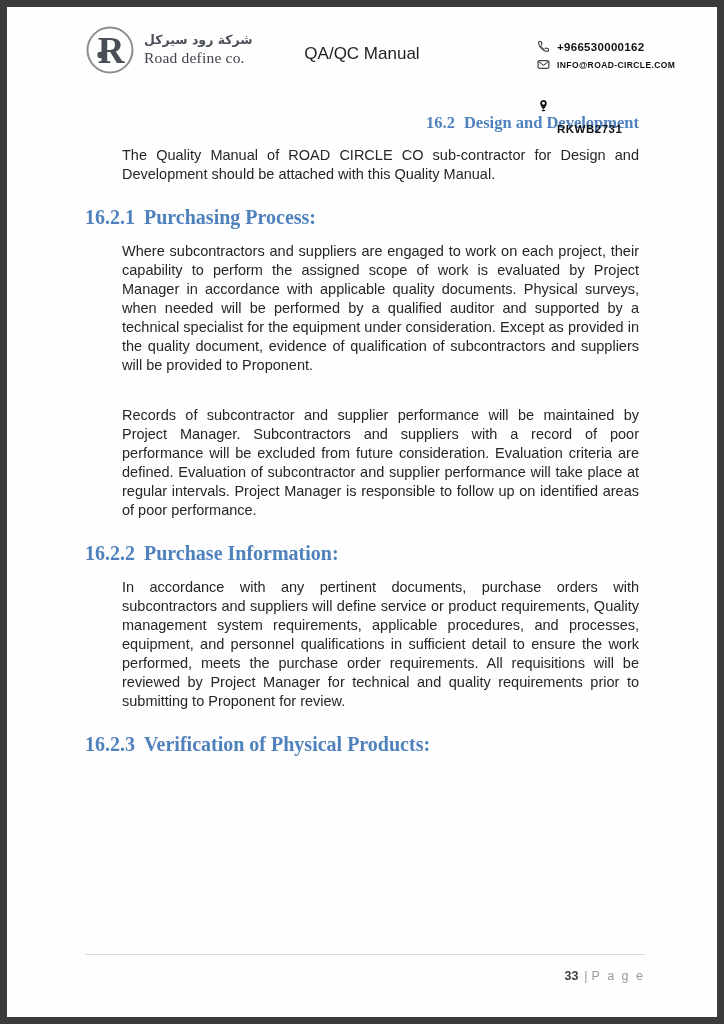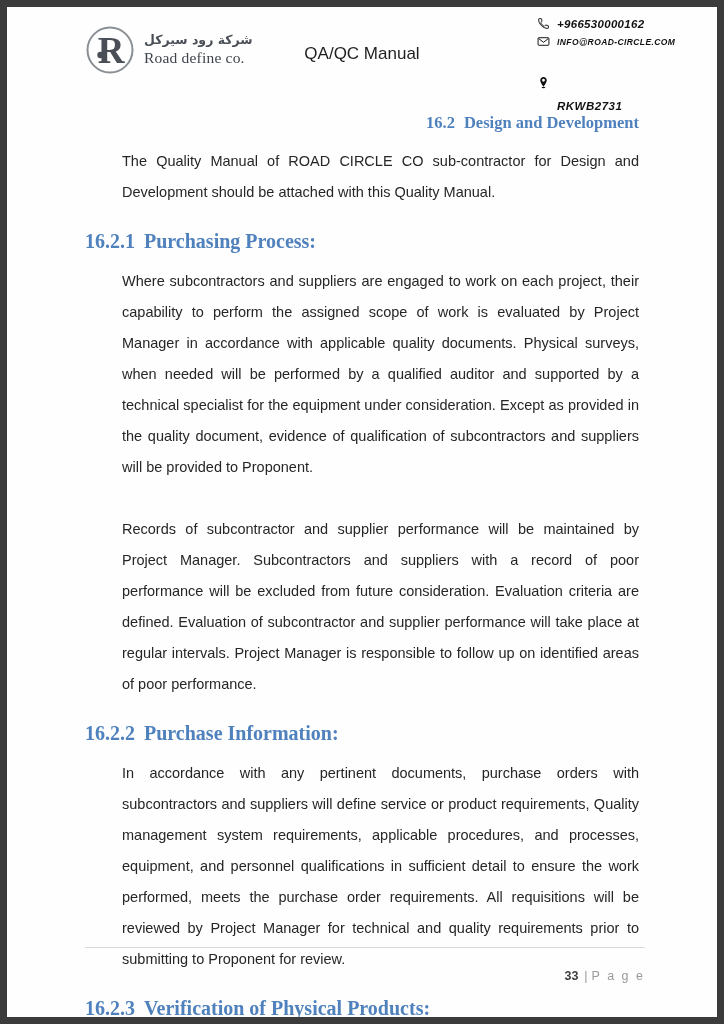--- a/index.html
+++ b/index.html
@@ -23,50 +23,50 @@
     font-size:12.5px;font-weight:bold;color:#4a4f57;text-align:left;direction:rtl;
   }
   .logo-english{
     font-family:"Liberation Serif", serif;
     font-size:15.5px;color:#3e434b;margin-top:2px;letter-spacing:.2px;
   }
   .doc-title{
     position:absolute;left:0;right:0;top:37px;text-align:center;
     font-size:17px;color:#1f1f1f;
   }
-  .contacts{position:absolute;left:530px;top:10px;font-style:italic;}
+  .contacts{position:absolute;left:530px;top:33px;}
   .contact-row{display:flex;align-items:center;gap:7px;margin-bottom:5px;}
   .contact-icon{width:13px;height:13px;flex:0 0 auto;display:block;}
   .contact-phone{font-size:11.5px;font-weight:bold;color:#111;letter-spacing:.3px;}
   .contact-email{font-size:8.5px;font-weight:bold;color:#111;letter-spacing:.4px;}
   .contact-loc{font-size:11.5px;font-weight:bold;color:#111;letter-spacing:.5px;margin-top:47px;}
 
   
   .content{margin:0 78px;color:#262626;}
   .h-main{
     font-family:"Liberation Serif", serif;font-weight:bold;
     font-size:16.5px;color:#4F81BD;margin:6px 0 0 0;text-align:right;
   }
   .h-sub{
     font-family:"Liberation Serif", serif;font-weight:bold;
     font-size:20px;color:#4F81BD;margin:22px 0 0 0;
   }
   .h-num{margin-right:9px;}
   .content p{
     margin:13px 0 0 37px;
-    font-size:14.5px;line-height:31px;
+    font-size:14.5px;line-height:19px;
     text-align:justify;
   }
   .content p.spaced{margin-top:31px;}
 
   
   .footer{
     position:absolute;left:78px;right:72px;bottom:34px;
     border-top:1px solid #d9d9d9;
-    padding-top:21px;text-align:right;font-size:12.5px;
+    padding-top:14px;text-align:right;font-size:12.5px;
   }
   .page-num{color:#3f3f3f;font-weight:bold;}
   .page-sep{color:#9a9a9a;margin:0 4px 0 6px;}
   .page-word{color:#9a9a9a;letter-spacing:2px;}
 </style>
 </head>
 <body>
 
 <div class="sheet">
 

